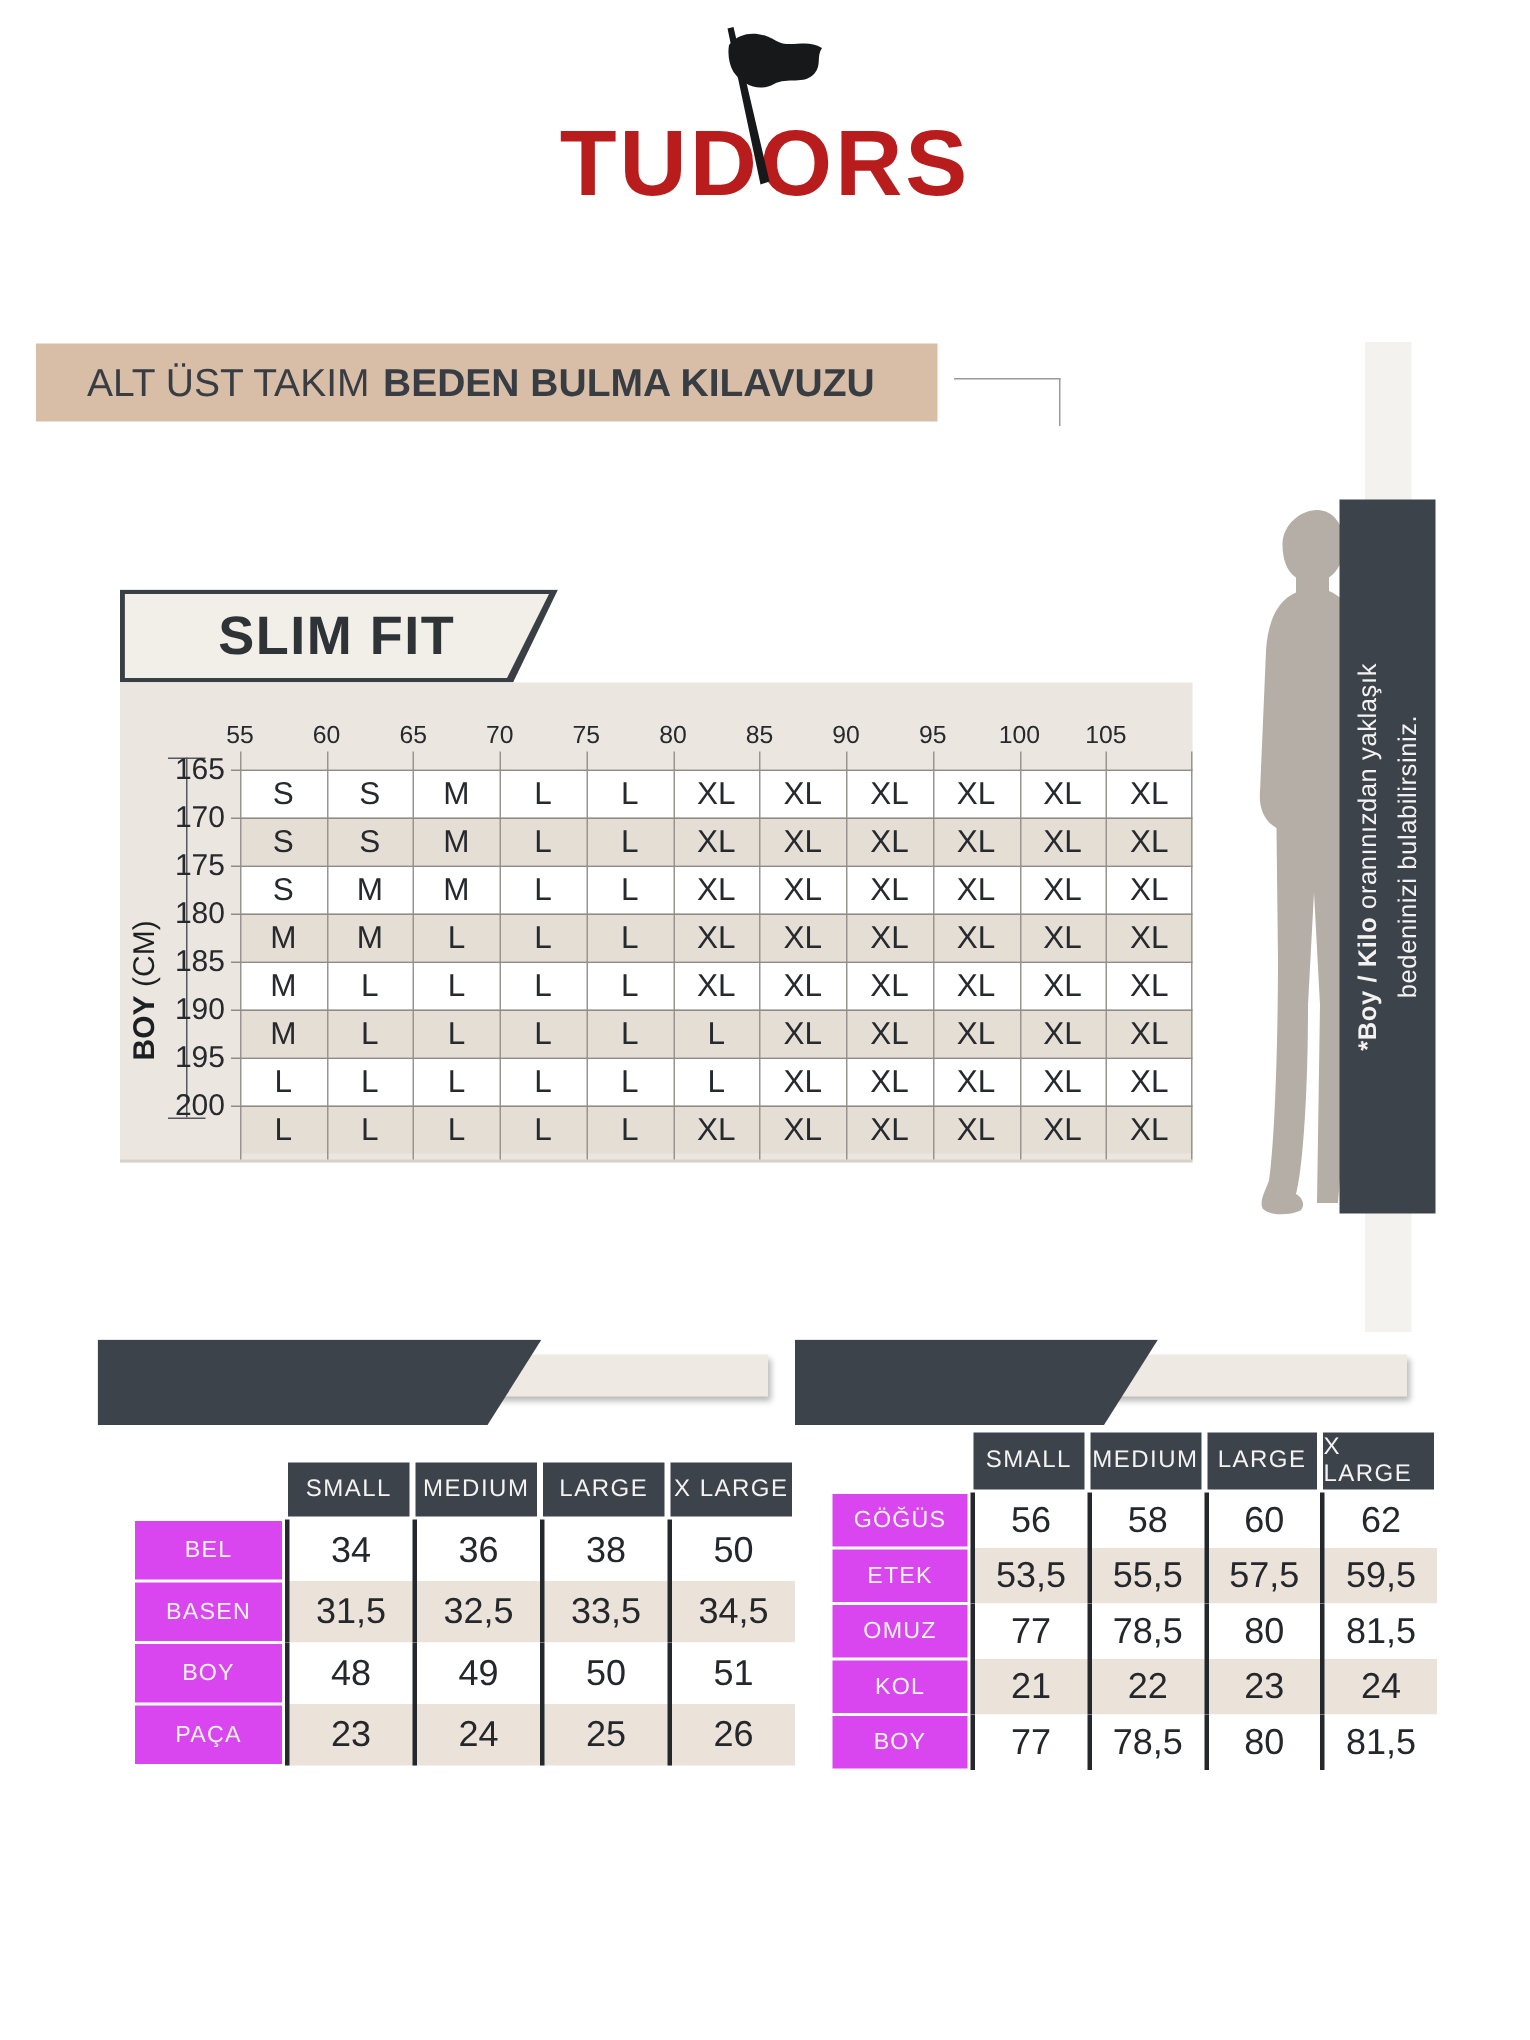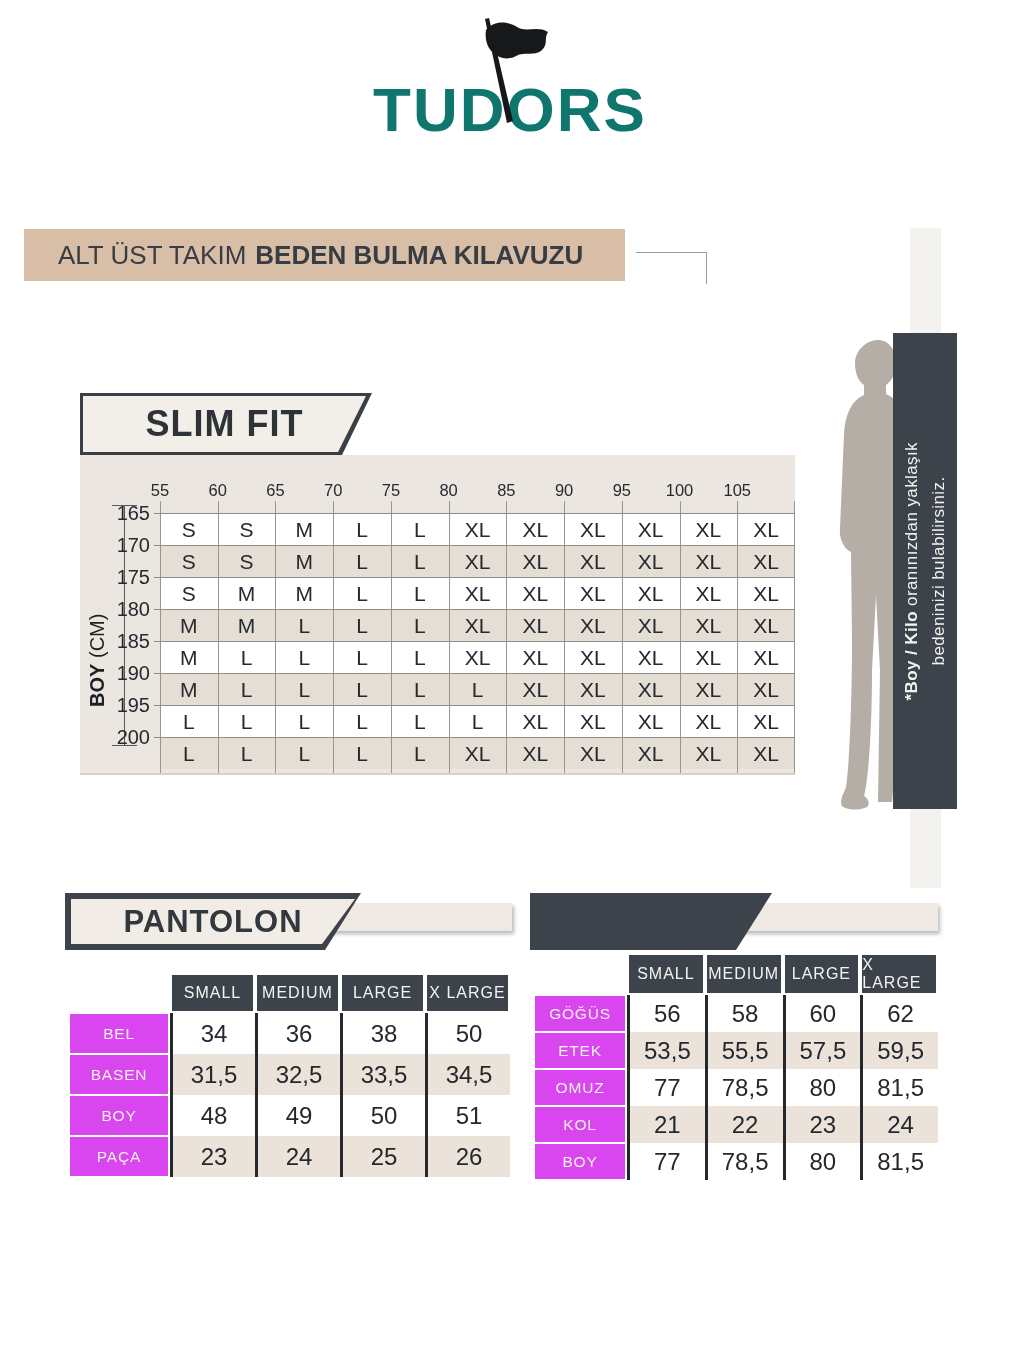--- a/index.html
+++ b/index.html
@@ -1,21 +1,21 @@
 <!DOCTYPE html>
 <html><head>
 <meta charset="utf-8">
 <style>
   html,body{margin:0;padding:0;background:#ffffff;}
   #page{position:relative;width:1020px;height:1360px;background:#ffffff;overflow:hidden;
         font-family:"Liberation Sans", sans-serif;color:#26292e;}
 
   
   #logo{position:absolute;left:340px;top:70px;width:340px;height:80px;text-align:center;}
-  #logo-text{font-size:62px;font-weight:800;letter-spacing:2px;color:#0f766e;line-height:80px;}
+  #logo-text{font-size:62px;font-weight:800;letter-spacing:2px;color:#b91c1c;line-height:80px;}
   #flag-svg{position:absolute;left:118px;top:-52px;width:108px;height:118px;z-index:3;}
 
   
   #title-bar{position:absolute;left:24px;top:229px;width:601px;height:52px;background:#d8bea6;
              display:flex;align-items:center;padding-left:34px;box-sizing:border-box;
              font-size:26px;color:#383d44;}
   #title-bar .pfx{font-weight:400;margin-right:9px;}
   #title-bar .bld{font-weight:800;}
   #bracket{position:absolute;left:636px;top:252px;width:70px;height:31px;
            border-top:1px solid #9a9a9a;border-right:1px solid #9a9a9a;}
@@ -63,21 +63,21 @@
 
   
   .bt{position:absolute;z-index:2;}
   .bt-trail{position:absolute;top:13px;height:28px;background:#efe9e3;box-shadow:2px 3px 4px rgba(0,0,0,.28);}
   .bt-back{position:absolute;left:0;top:3px;height:57px;background:#3d434a;
            clip-path:polygon(0 0,100% 0,calc(100% - 36px) 100%,0 100%);}
   .bt-badge{position:absolute;left:6px;top:9px;height:45px;background:#f1ece6;
             clip-path:polygon(0 0,100% 0,calc(100% - 33px) 100%,0 100%);
             display:flex;align-items:center;justify-content:center;
             font-size:31px;font-weight:800;letter-spacing:1px;color:#33383e;}
-  .bt-grid{position:absolute;display:grid;}
+  .bt-grid{position:absolute;display:grid;margin-left:20px;}
   .bt-corner{background:transparent;}
   .bt-head{background:#3d434a;color:#f4f3f1;display:flex;align-items:center;justify-content:center;
            font-size:16px;letter-spacing:1px;margin:0 2px 2px 2px;}
   .bt-label{background:#d946ef;color:#f4f3f1;display:flex;align-items:center;justify-content:center;
             font-size:15.5px;letter-spacing:0.8px;margin:1px 2px 1px 0;}
   .bt-val{display:flex;align-items:center;justify-content:center;font-size:24px;color:#24282c;
           border-left:3px solid #24282d;box-sizing:border-box;}
   .bt-val.even{background:#ffffff;}
   .bt-val.odd{background:#ebe2d9;}
 </style>
@@ -262,21 +262,20 @@
         <div class="size-cell" style="left: 484.091px; top: 282px; width: 57.7273px;">XL</div>
         <div class="size-cell" style="left: 541.818px; top: 282px; width: 57.7273px;">XL</div>
         <div class="size-cell" style="left: 599.545px; top: 282px; width: 57.7273px;">XL</div>
         <div class="size-cell" style="left: 657.273px; top: 282px; width: 57.7273px;">XL</div>
       </div>
   </div>
 
   <div class="bt" id="pantolon-section" style="left:65px;top:890px;width:447px;height:290px;">
     <div class="bt-trail" style="left:200px;width:247px;"></div>
     <div class="bt-back" style="width:296px;"></div>
-    <div class="bt-badge" style="width:284px;">PANTOLON</div>
     <div class="bt-grid" id="pantolon-grid" style="left: 5px; top: 85px; width: 440px; grid-template-columns: 100px repeat(4, 85px); grid-template-rows: 38px repeat(4, 41px);">
         <div class="bt-corner"></div>
         <div class="bt-head">SMALL</div>
         <div class="bt-head">MEDIUM</div>
         <div class="bt-head">LARGE</div>
         <div class="bt-head">X LARGE</div>
         <div class="bt-label">BEL</div>
         <div class="bt-val even">34</div>
         <div class="bt-val even">36</div>
         <div class="bt-val even">38</div>

